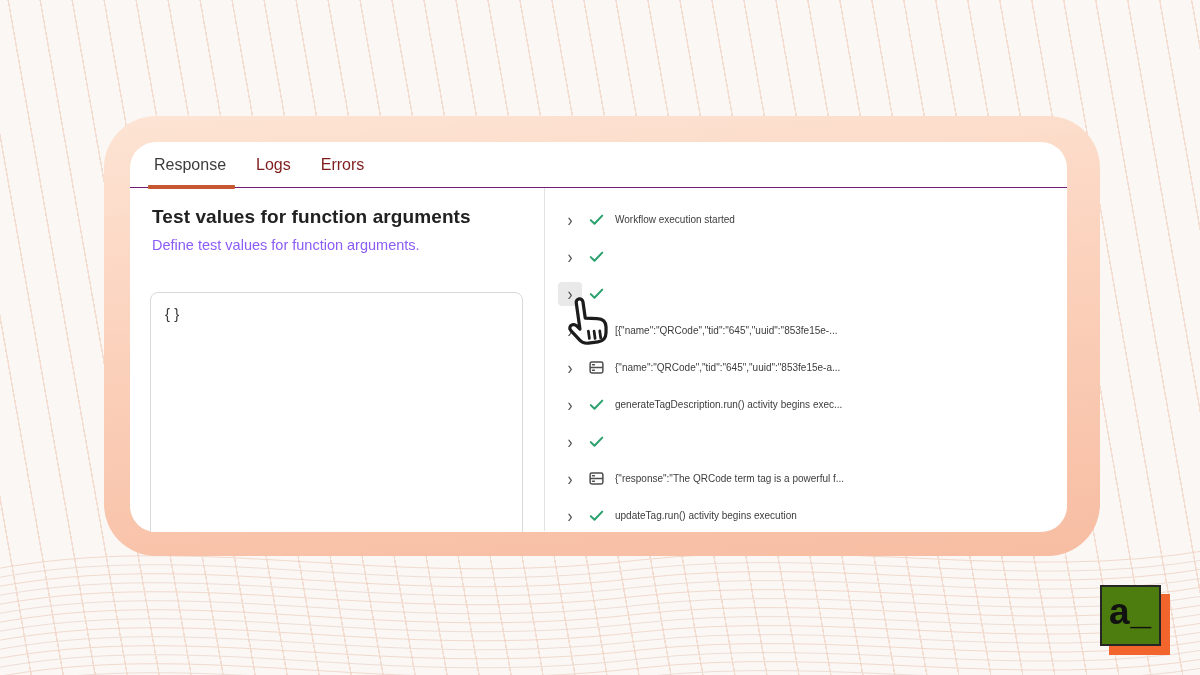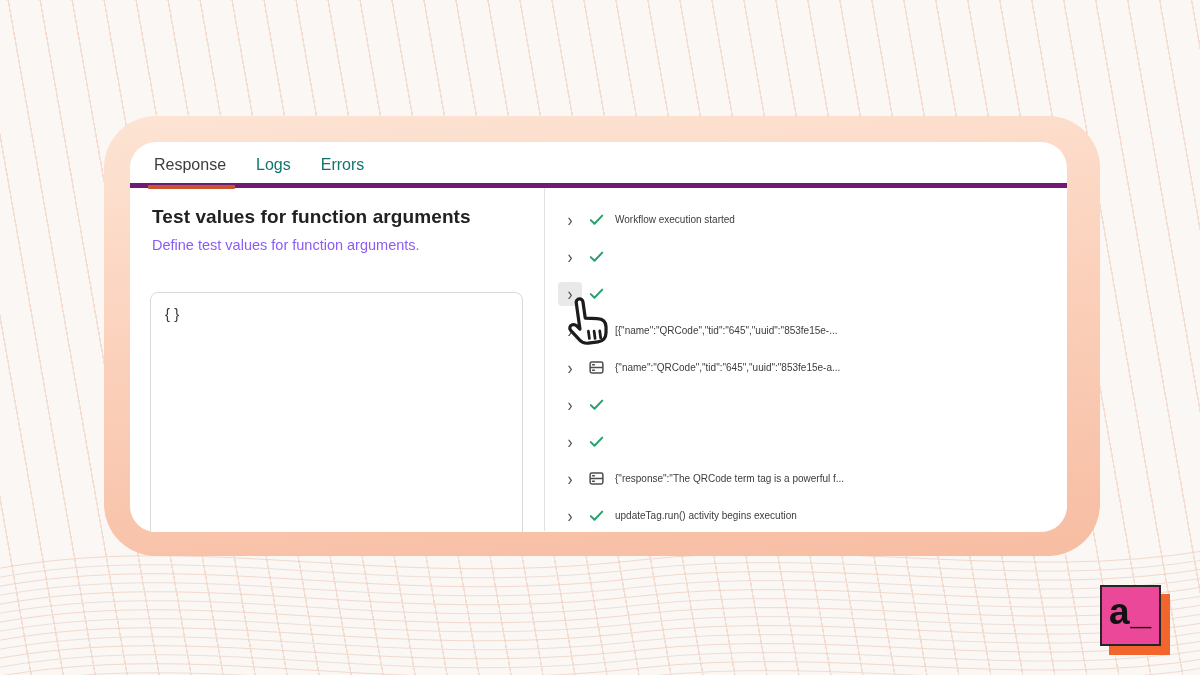--- a/index.html
+++ b/index.html
@@ -24,25 +24,25 @@
     border-radius:52px;
     background:linear-gradient(175deg,#fde4d4 0%,#fbd0ba 48%,#f7bda2 100%);
   }
   .card{
     position:absolute;left:26px;top:26px;width:937px;height:390px;
     background:#ffffff;border-radius:26px;overflow:hidden;
   }
 
   
   .tabbar{
-    position:relative;height:46px;display:flex;
-    padding-left:24px;border-bottom:5px solid #701a75;box-sizing:border-box;
+    position:relative;height:46px;display:flex;align-items:center;
+    padding-left:24px;border-bottom:1px solid #701a75;box-sizing:border-box;
   }
   .tab{
-    position:relative;margin-right:30px;font-size:16px;color:#0f766e;
+    position:relative;margin-right:30px;font-size:16px;color:#7f1d1d;
     height:46px;display:flex;align-items:center;cursor:pointer;
   }
   .tab.active{color:#3d3d3d;}
   .tab.active::after{
     content:"";position:absolute;left:-6px;right:-9px;bottom:-1px;height:4px;
     background:var(--accent,#c75730);border-radius:1px;
   }
 
   .body-row{display:flex;height:343px;}
   .left-panel{
@@ -76,21 +76,21 @@
   
   .cursor{position:absolute;left:556px;top:292px;pointer-events:none;}
 
   
   .logo{position:absolute;left:1100px;top:585px;width:70px;height:70px;}
   .logo-shadow{
     position:absolute;left:9px;top:9px;width:61px;height:61px;
     background:var(--logo-orange,#f2662d);
   }
   .logo-box{
-    position:absolute;left:0;top:0;width:61px;height:61px;background:#ec4899;
+    position:absolute;left:0;top:0;width:61px;height:61px;background:#4d7c0f;
     border:2.5px solid #262626;box-sizing:border-box;
     display:flex;align-items:center;justify-content:center;
   }
   .logo-text{font-size:37px;font-weight:600;color:#111;letter-spacing:1px;margin-top:-8px;}
 </style>
 </head>
 <body>
 
 <div class="bg-diagonals"></div>
 <svg class="bg-waves" width="1200" height="675">
@@ -194,20 +194,21 @@
           <div class="log-row">
     <span class="chev-wrap">
       <span class="chevron">›</span>
     </span>
     <span class="row-icon icon-check" style="display: flex;">
       <svg width="17" height="17" viewBox="0 0 16 16">
         <path d="M2.6 8.6 L6.1 12 L13.4 4.4" fill="none" stroke="#2aa06d" stroke-width="1.9" stroke-linecap="round" stroke-linejoin="round"></path>
       </svg>
     </span>
 
+    <span class="row-text">generateTagDescription.run() activity begins exec...</span>
   </div>
           <div class="log-row">
     <span class="chev-wrap">
       <span class="chevron">›</span>
     </span>
     <span class="row-icon icon-check" style="display: flex;">
       <svg width="17" height="17" viewBox="0 0 16 16">
         <path d="M2.6 8.6 L6.1 12 L13.4 4.4" fill="none" stroke="#2aa06d" stroke-width="1.9" stroke-linecap="round" stroke-linejoin="round"></path>
       </svg>
     </span>

